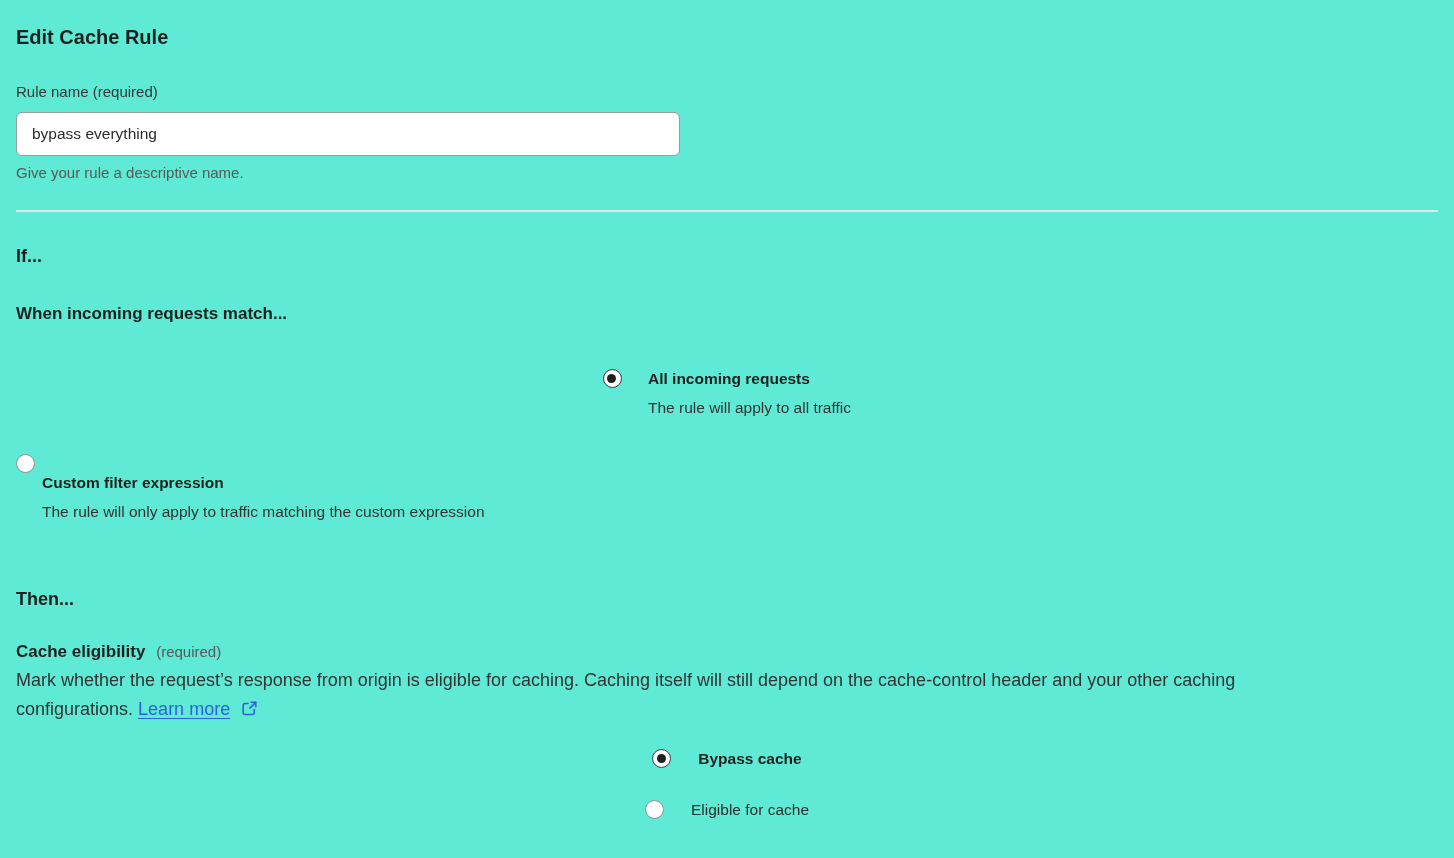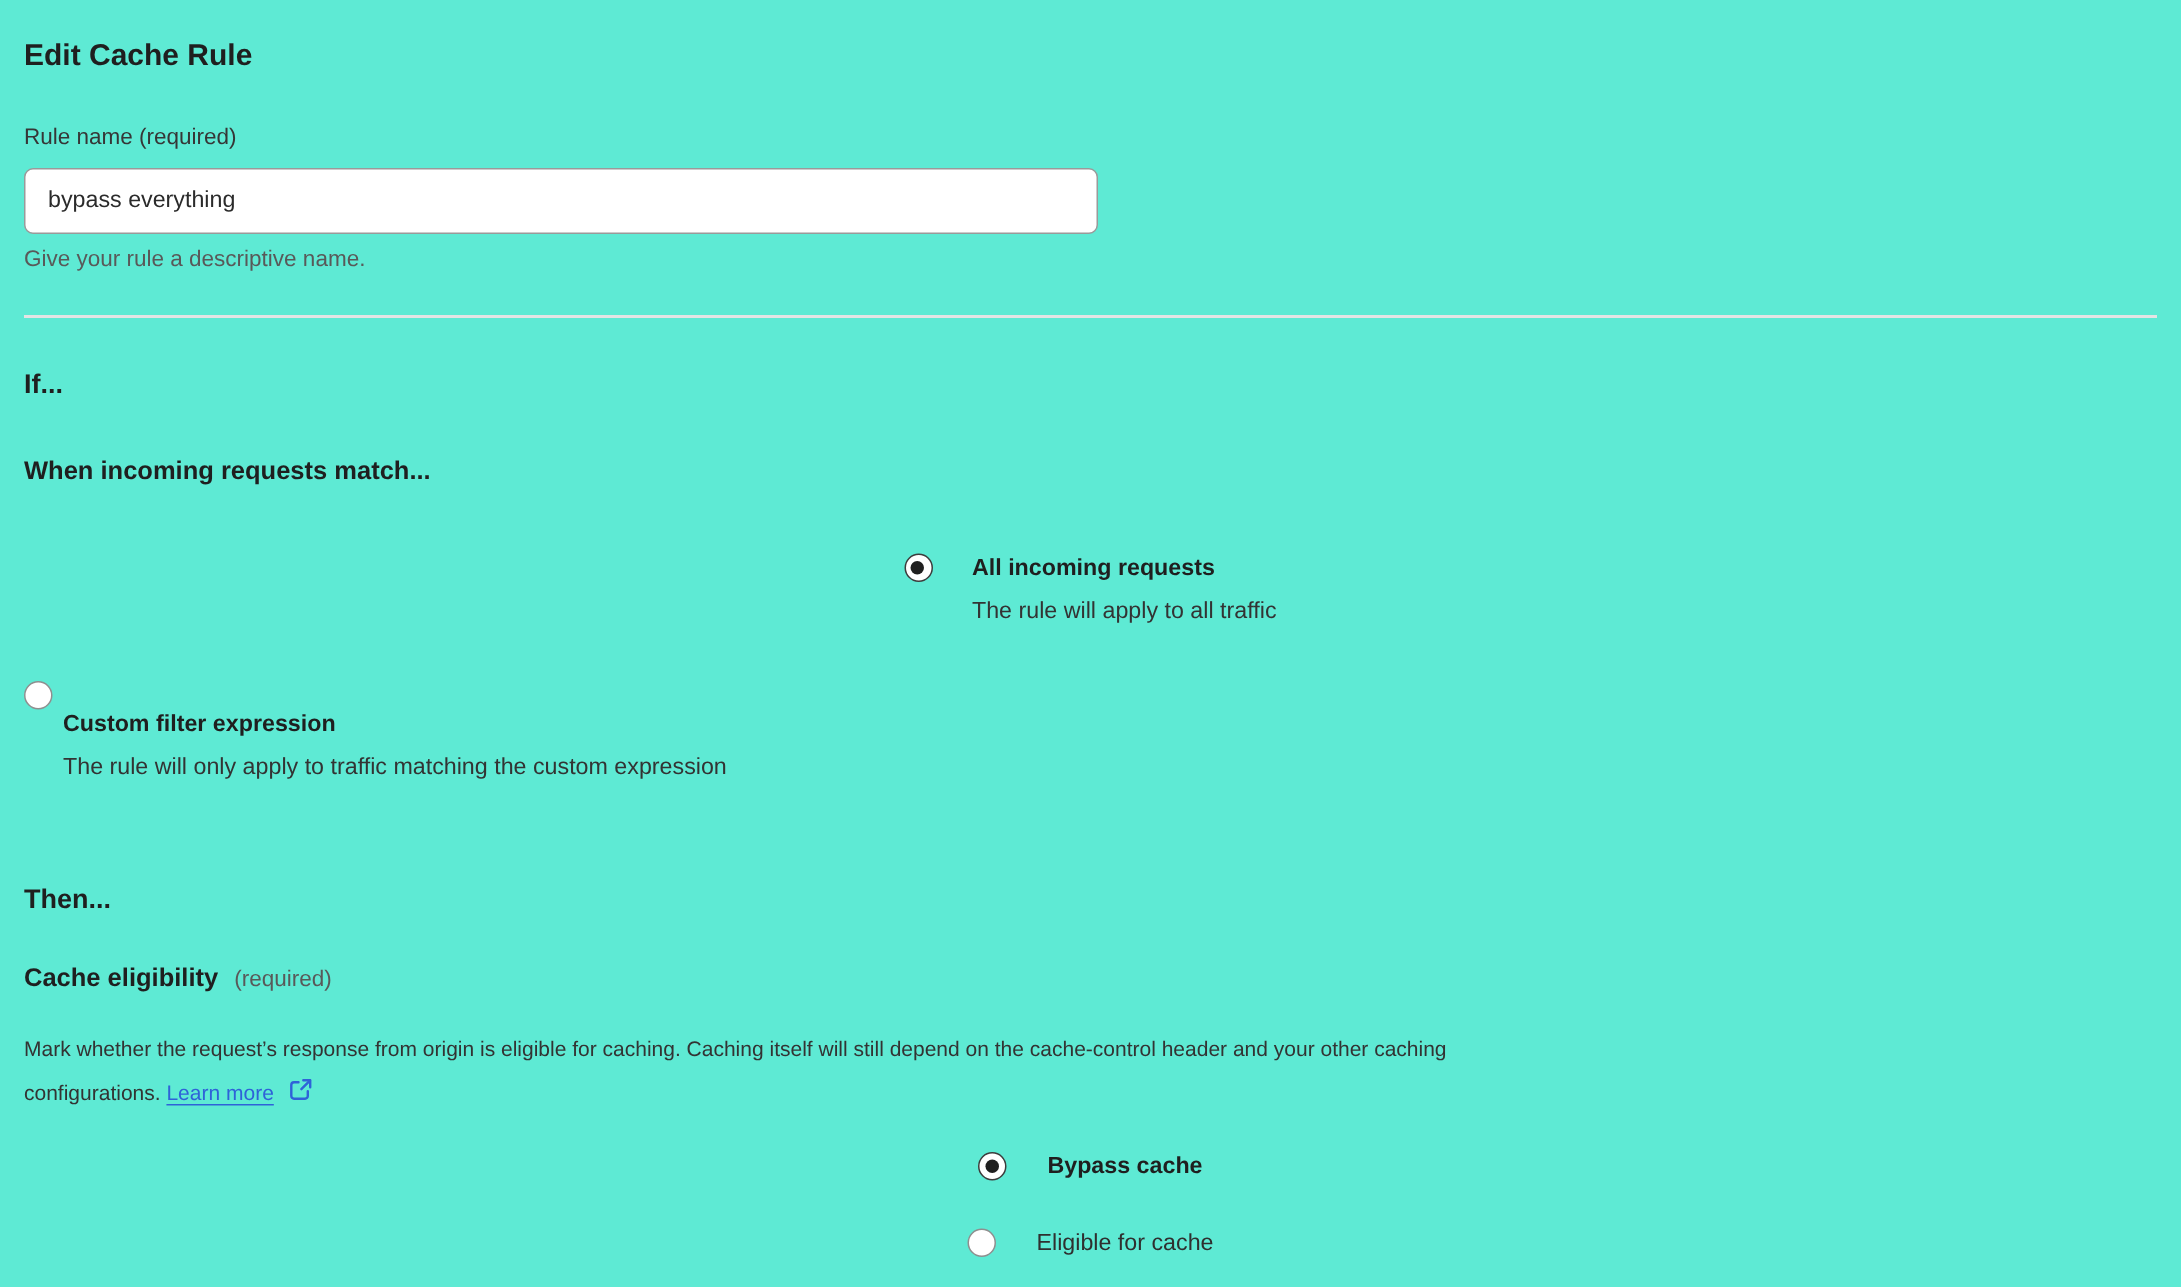--- a/index.html
+++ b/index.html
@@ -24,21 +24,21 @@
   .field-label {
     margin-top: 34px;
     font-size: 15px;
     color: #363636;
     line-height: 18px;
     display: block;
   }
   .rule-name-input {
     margin-top: 11px;
     display: block;
-    width: 716px;
+    width: 664px;
     height: 44px;
     border: 1px solid #9a9a9a;
     border-radius: 6px;
     padding: 0 15px;
     font-family: "Liberation Sans", "DejaVu Sans", sans-serif;
     font-size: 15.5px;
     color: #2b2b2b;
     background: #ffffff;
     outline: none;
   }
@@ -118,22 +118,22 @@
     line-height: 20px;
   }
   .eligibility-heading .bold { font-weight: bold; color: #1f1f1f; }
   .eligibility-heading .required {
     font-weight: normal;
     font-size: 15px;
     color: #595959;
     margin-left: 6px;
   }
   .eligibility-desc {
-    margin-top: 22px;
-    font-size: 14px;
+    margin-top: 4px;
+    font-size: 18px;
     color: #333333;
     line-height: 29px;
   }
   .learn-more-link {
     color: #2f62d8;
     text-decoration: underline;
     text-underline-offset: 3px;
     cursor: pointer;
   }
   .external-icon {

